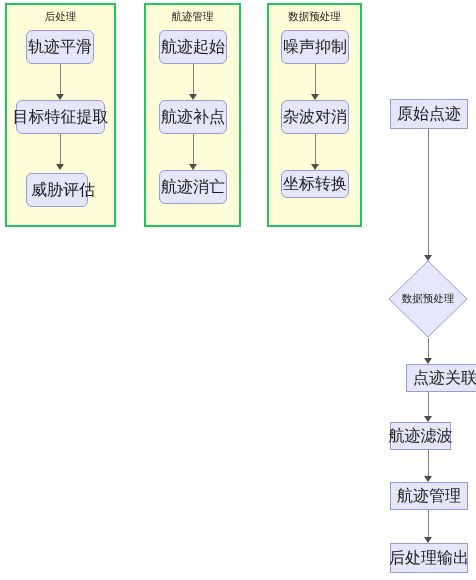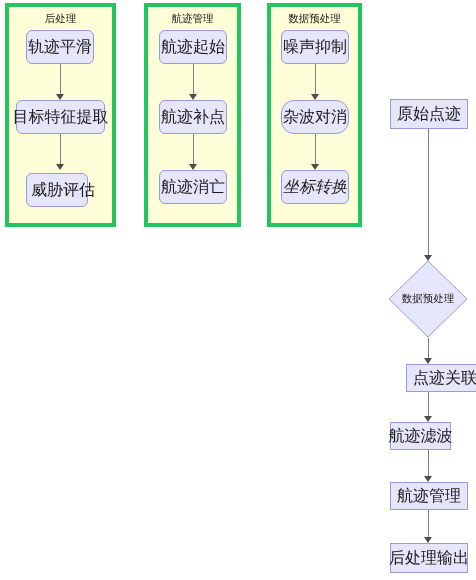--- a/index.html
+++ b/index.html
@@ -21,21 +21,21 @@
     left: 0;
     top: 0;
     width: 476px;
     height: 580px;
   }
 
   
   .group-box {
     position: absolute;
     background: #fdfdd8;
-    border: 4px solid #22c55e;
+    border: 2px solid #22c55e;
     box-sizing: border-box;
   }
   .group-title {
     position: absolute;
     left: 0;
     right: 0;
     top: 5px;
     text-align: center;
     font-size: 10.5px;
     color: #1a1a1a;
@@ -160,28 +160,28 @@
     <div class="group-title">数据预处理</div>
   </div>
 
   <div class="node rounded" style="left:281px; top:30px; width:68px; height:34px;">噪声抑制</div>
 
   <div class="connector" style="left:315px; top:64px; width:1px; height:36px;">
     <div class="conn-line" style="height:30px;"></div>
     <div class="conn-arrow" style="top:30px;"></div>
   </div>
 
-  <div class="node rounded" style="left:281px; top:100px; width:68px; height:34px;border-radius:13px;">杂波对消</div>
+  <div class="node rounded" style="left:281px; top:100px; width:68px; height:34px;">杂波对消</div>
 
   <div class="connector" style="left:315px; top:134px; width:1px; height:36px;">
     <div class="conn-line" style="height:30px;"></div>
     <div class="conn-arrow" style="top:30px;"></div>
   </div>
 
-  <div class="node rounded" style="left:281px; top:170px; width:68px; height:34px;font-style:italic;">坐标转换</div>
+  <div class="node rounded" style="left:281px; top:170px; width:68px; height:28px;">坐标转换</div>
 
   <div class="node square" style="left:390px; top:99px; width:78px; height:30px;">原始点迹</div>
 
   <div class="connector" style="left:428px; top:129px; width:1px; height:132px;">
     <div class="conn-line" style="height:126px;"></div>
     <div class="conn-arrow" style="top:126px;"></div>
   </div>
 
   <div class="decision" style="left:388px; top:260px; width:80px; height:78px;">
     <svg class="diamond-shape" viewBox="0 0 80 78" preserveAspectRatio="none">

